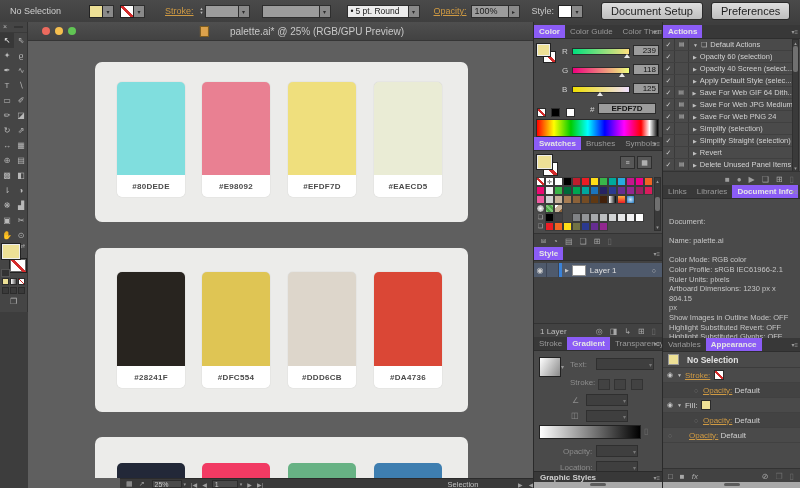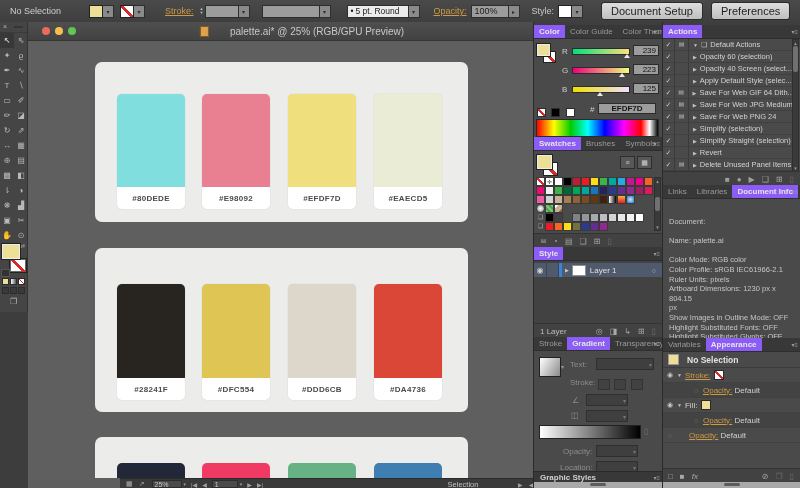--- a/index.html
+++ b/index.html
@@ -36,21 +36,21 @@
   .mini-row span{width:8px;height:7px;border:1px solid #2c2c2c;box-sizing:border-box;display:inline-block;}
   #screen-mode{text-align:center;font-size:8px;color:#b9b9b9;margin-top:2px;}
   
   #doc-window{position:absolute;left:28px;top:22px;width:658px;height:466px;background:#5f5f5f;z-index:1;}
   #doc-titlebar{position:absolute;left:0;top:0;right:0;height:18px;background:linear-gradient(#4f4f4f,#424242);border-bottom:1px solid #353535;}
   .tl{position:absolute;top:5px;width:8px;height:8px;border-radius:50%;}
   #doc-title{position:absolute;left:262px;top:0;height:18px;transform:translateX(-50%);display:flex;align-items:center;gap:21px;margin-left:12px;}
   #doc-title .dicon{width:7px;height:9px;background:#dca24c;border:1px solid #7d5c1e;display:inline-block;}
   #doc-title .t{font-size:10px;color:#c8c8c8;white-space:nowrap;}
   .artboard{position:absolute;left:67px;width:373px;background:#ececе9;background:#ececea;border-radius:7px;}
-  .card{position:absolute;width:68px;border-radius:5px;overflow:hidden;box-shadow:0 0 1px rgba(0,0,0,.25);margin-top:12px;}
+  .card{position:absolute;width:68px;border-radius:5px;overflow:hidden;box-shadow:0 0 1px rgba(0,0,0,.25);}
   .card .fill{width:100%;}
   .card .lab{background:#fff;height:22px;display:flex;align-items:center;justify-content:center;
     font-size:8px;font-weight:bold;color:#4a4a4a;letter-spacing:.3px;}
   
   #status-bar{position:absolute;left:92px;top:456px;width:566px;height:10px;background:#3a3a3a;border-top:1px solid #2b2b2b;
     display:flex;align-items:center;font-size:7px;color:#bdbdbd;}
   #status-bar .ic{margin-left:6px;font-size:7px;color:#a8a8a8;}
   .sfield{background:#4a4a4a;border:1px solid #2c2c2c;height:8px;display:inline-flex;align-items:center;padding:0 2px;box-sizing:border-box;color:#c9c9c9;}
   .sdd{font-size:5px;margin-left:2px;color:#9a9a9a;}
   .navg{font-size:6px;color:#9f9f9f;margin-left:5px;}
@@ -313,21 +313,21 @@
             <div class="chrow" style="top: 6px;">
               <span class="cl">R</span>
               <span class="track" style="background: linear-gradient(90deg, rgb(0, 223, 125), rgb(255, 223, 125));"></span>
               <span class="ptr" style="left: 61.52px;"></span>
               <span class="val">239</span>
             </div>
             <div class="chrow" style="top: 25px;">
               <span class="cl">G</span>
               <span class="track" style="background: linear-gradient(90deg, rgb(239, 0, 125), rgb(239, 255, 125));"></span>
               <span class="ptr" style="left: 57.46px;"></span>
-              <span class="val">223</span>
+              <span class="val">118</span>
             </div>
             <div class="chrow" style="top: 44px;">
               <span class="cl">B</span>
               <span class="track" style="background: linear-gradient(90deg, rgb(239, 223, 0), rgb(239, 223, 255));"></span>
               <span class="ptr" style="left: 35.42px;"></span>
               <span class="val">125</span>
             </div>
           </div>
         <div class="trio abs" style="left:3px;top:64px;">
           <span class="noneslash"></span>
@@ -641,21 +641,21 @@
             <div>Document:</div>
             <div>&nbsp;</div>
             <div>Name: palette.ai</div>
             <div>&nbsp;</div>
             <div>Color Mode: RGB color</div>
             <div>Color Profile: sRGB IEC61966-2.1</div>
             <div>Ruler Units: pixels</div>
             <div>Artboard Dimensions: 1230 px x 804.15</div>
             <div>px</div>
             <div>Show Images in Outline Mode: OFF</div>
-            <div>Highlight Substituted Fonts: OFF</div>
+            <div>Highlight Substituted Revert: OFF</div>
             <div>Highlight Substituted Glyphs: OFF</div>
             <div>Preserve Text Editability</div>
             <div>Simulate Colored Paper: OFF</div>
           </div>
       </div>
     </div>
 
     <div class="panel" style="top:316px;height:144px;">
       <div class="tabbar">
         <span class="tab">Variables</span>

